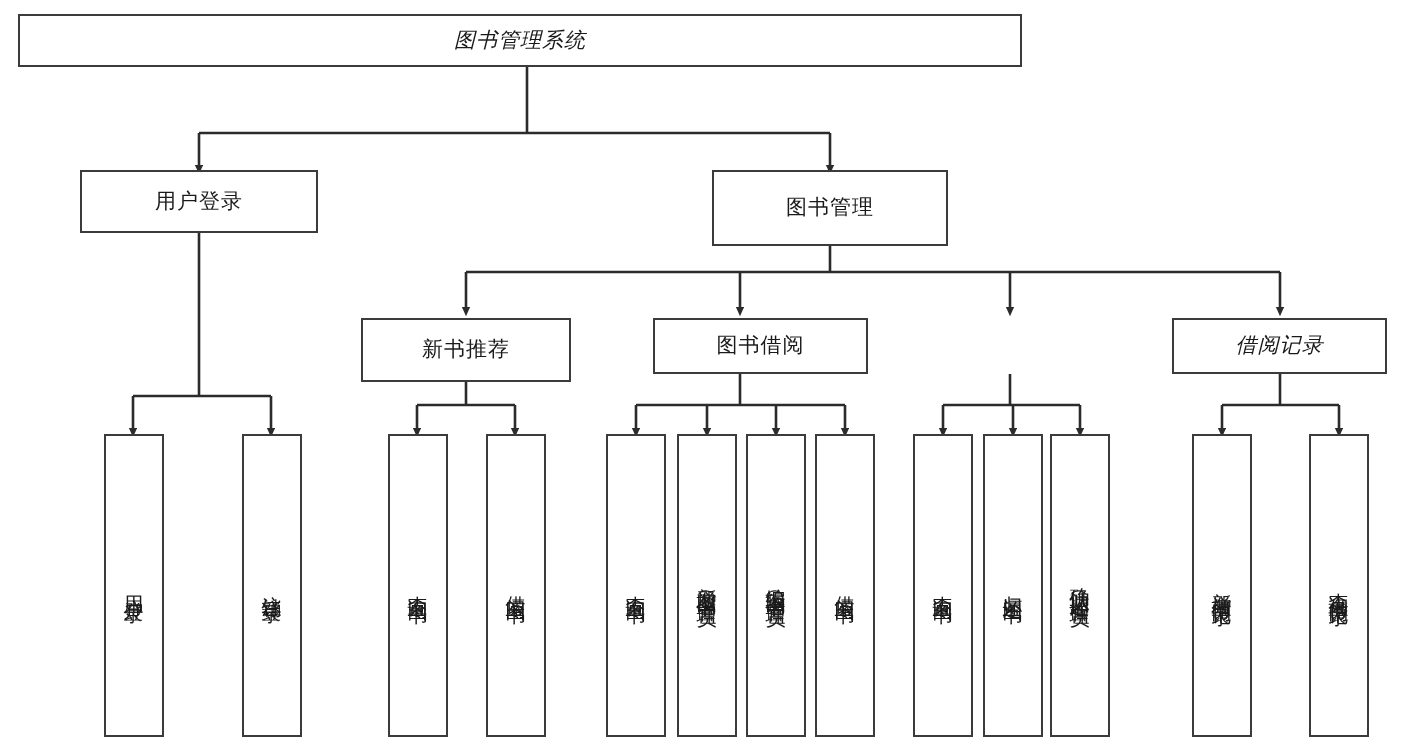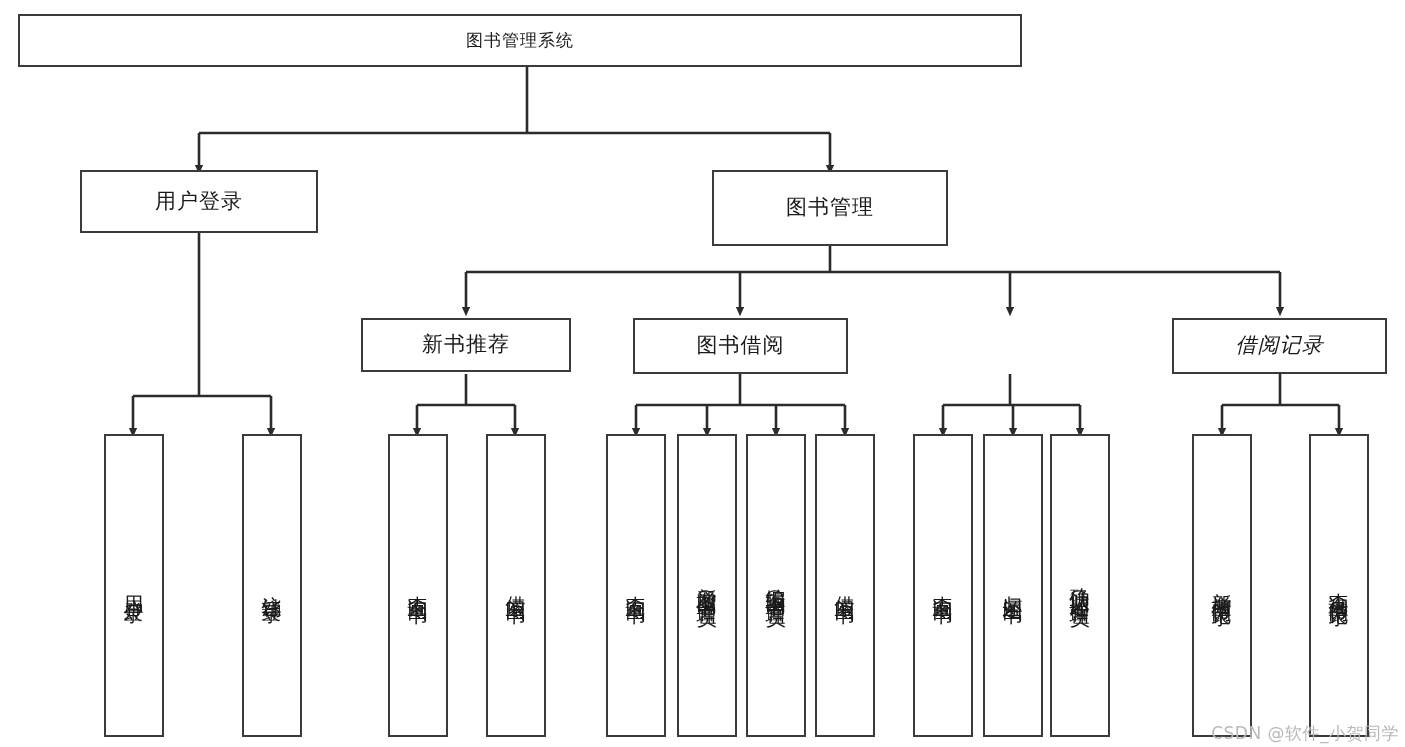--- a/index.html
+++ b/index.html
@@ -31,21 +31,22 @@
     color:#1a1a1a;
     z-index:2;
   }
   .node.h{
     
     font-size:21px;
     letter-spacing:1px;
     line-height:1.1;
   }
   .node.root{
-    font-size:17px;
+    font-size:21px;
+    font-style:italic;
   }
   .node.v{
     
     font-size:20px;
     align-items:center;
     justify-content:center;
     padding:6px 0;
   }
   .vtext{
     writing-mode:vertical-rl;
@@ -130,25 +131,25 @@
   </div>
 
   <div class="node h" style="left:80px;top:170px;width:238px;height:63px;">
     <span>用户登录</span>
   </div>
 
   <div class="node h" style="left:712px;top:170px;width:236px;height:76px;">
     <span>图书管理</span>
   </div>
 
-  <div class="node h" style="left:361px;top:318px;width:210px;height:54px;">
+  <div class="node h" style="left:361px;top:318px;width:210px;height:64px;">
     <span>新书推荐</span>
   </div>
 
-  <div class="node h" style="left:633px;top:318px;width:215px;height:56px;">
+  <div class="node h" style="left:653px;top:318px;width:215px;height:56px;">
     <span>图书借阅</span>
   </div>
 
 
   <div class="node h" style="left:1172px;top:318px;width:215px;height:56px;font-style:italic;">
     <span>借阅记录</span>
   </div>
 
   <div class="node v" style="left:104px;top:434px;width:60px;height:303px;">
     <span class="vtext">用户登录</span>
@@ -195,15 +196,14 @@
   </div>
 
   <div class="node v" style="left:1192px;top:434px;width:60px;height:303px;">
     <span class="vtext">新增借阅记录</span>
   </div>
 
   <div class="node v" style="left:1309px;top:434px;width:60px;height:303px;">
     <span class="vtext">查询借阅记录</span>
   </div>
 
-  <div id="watermark">CSDN @软件_小贺同学</div>
 
 </div>
 
 </body></html>

